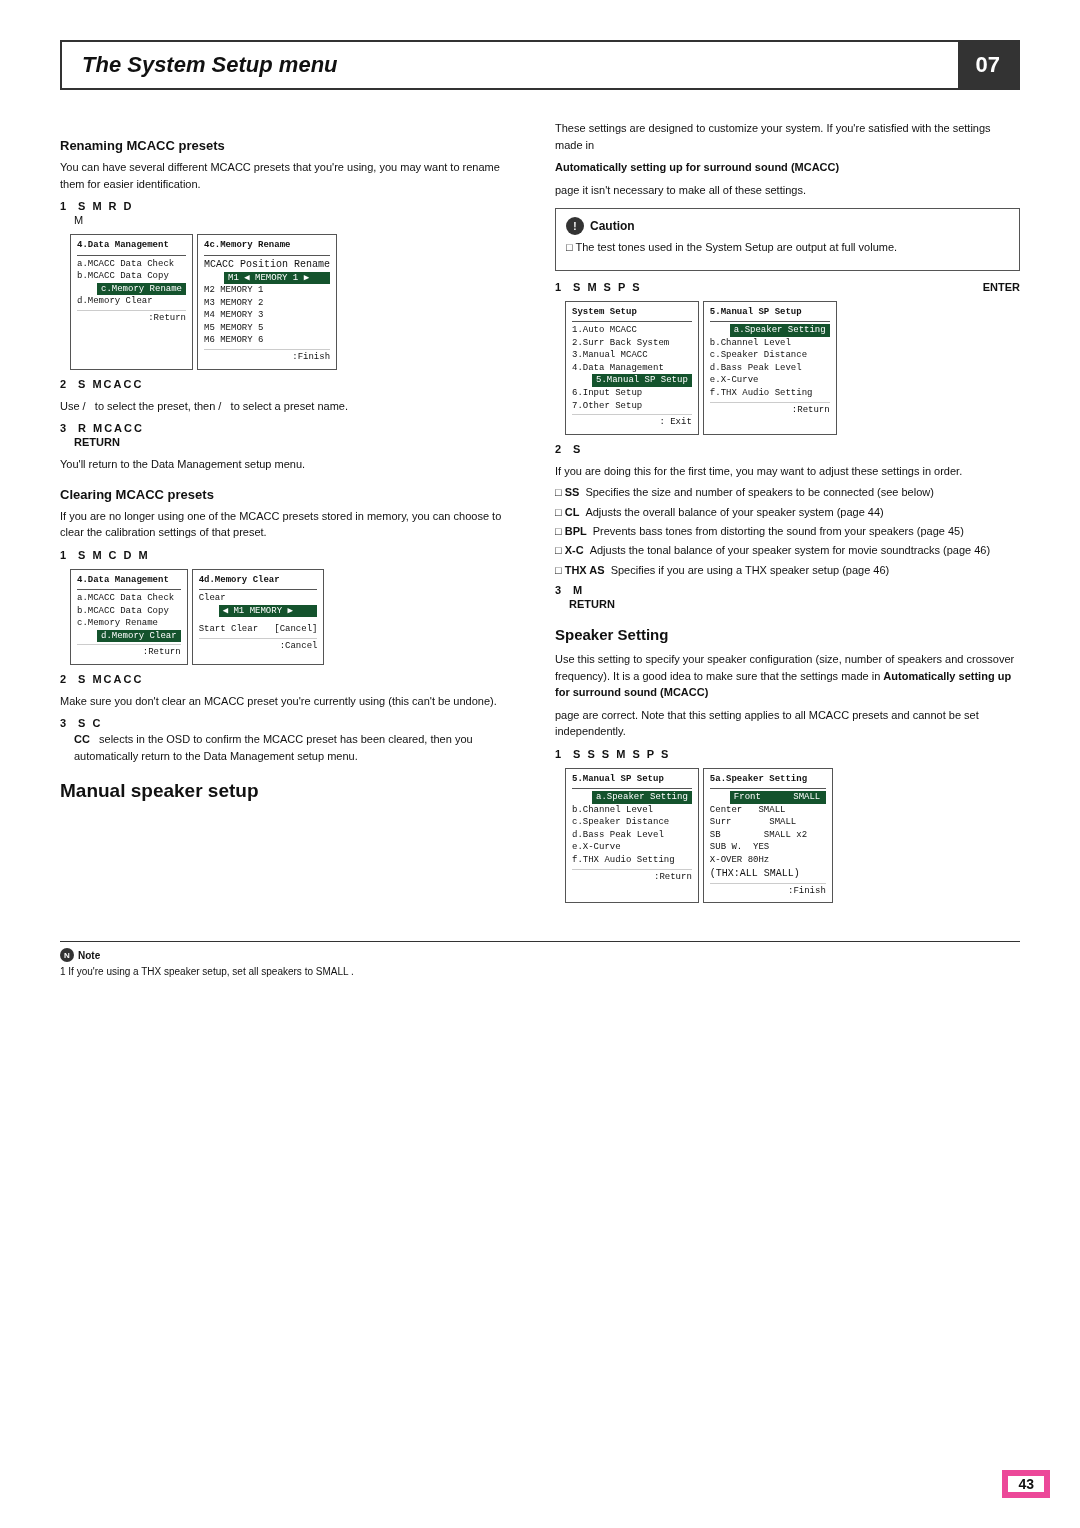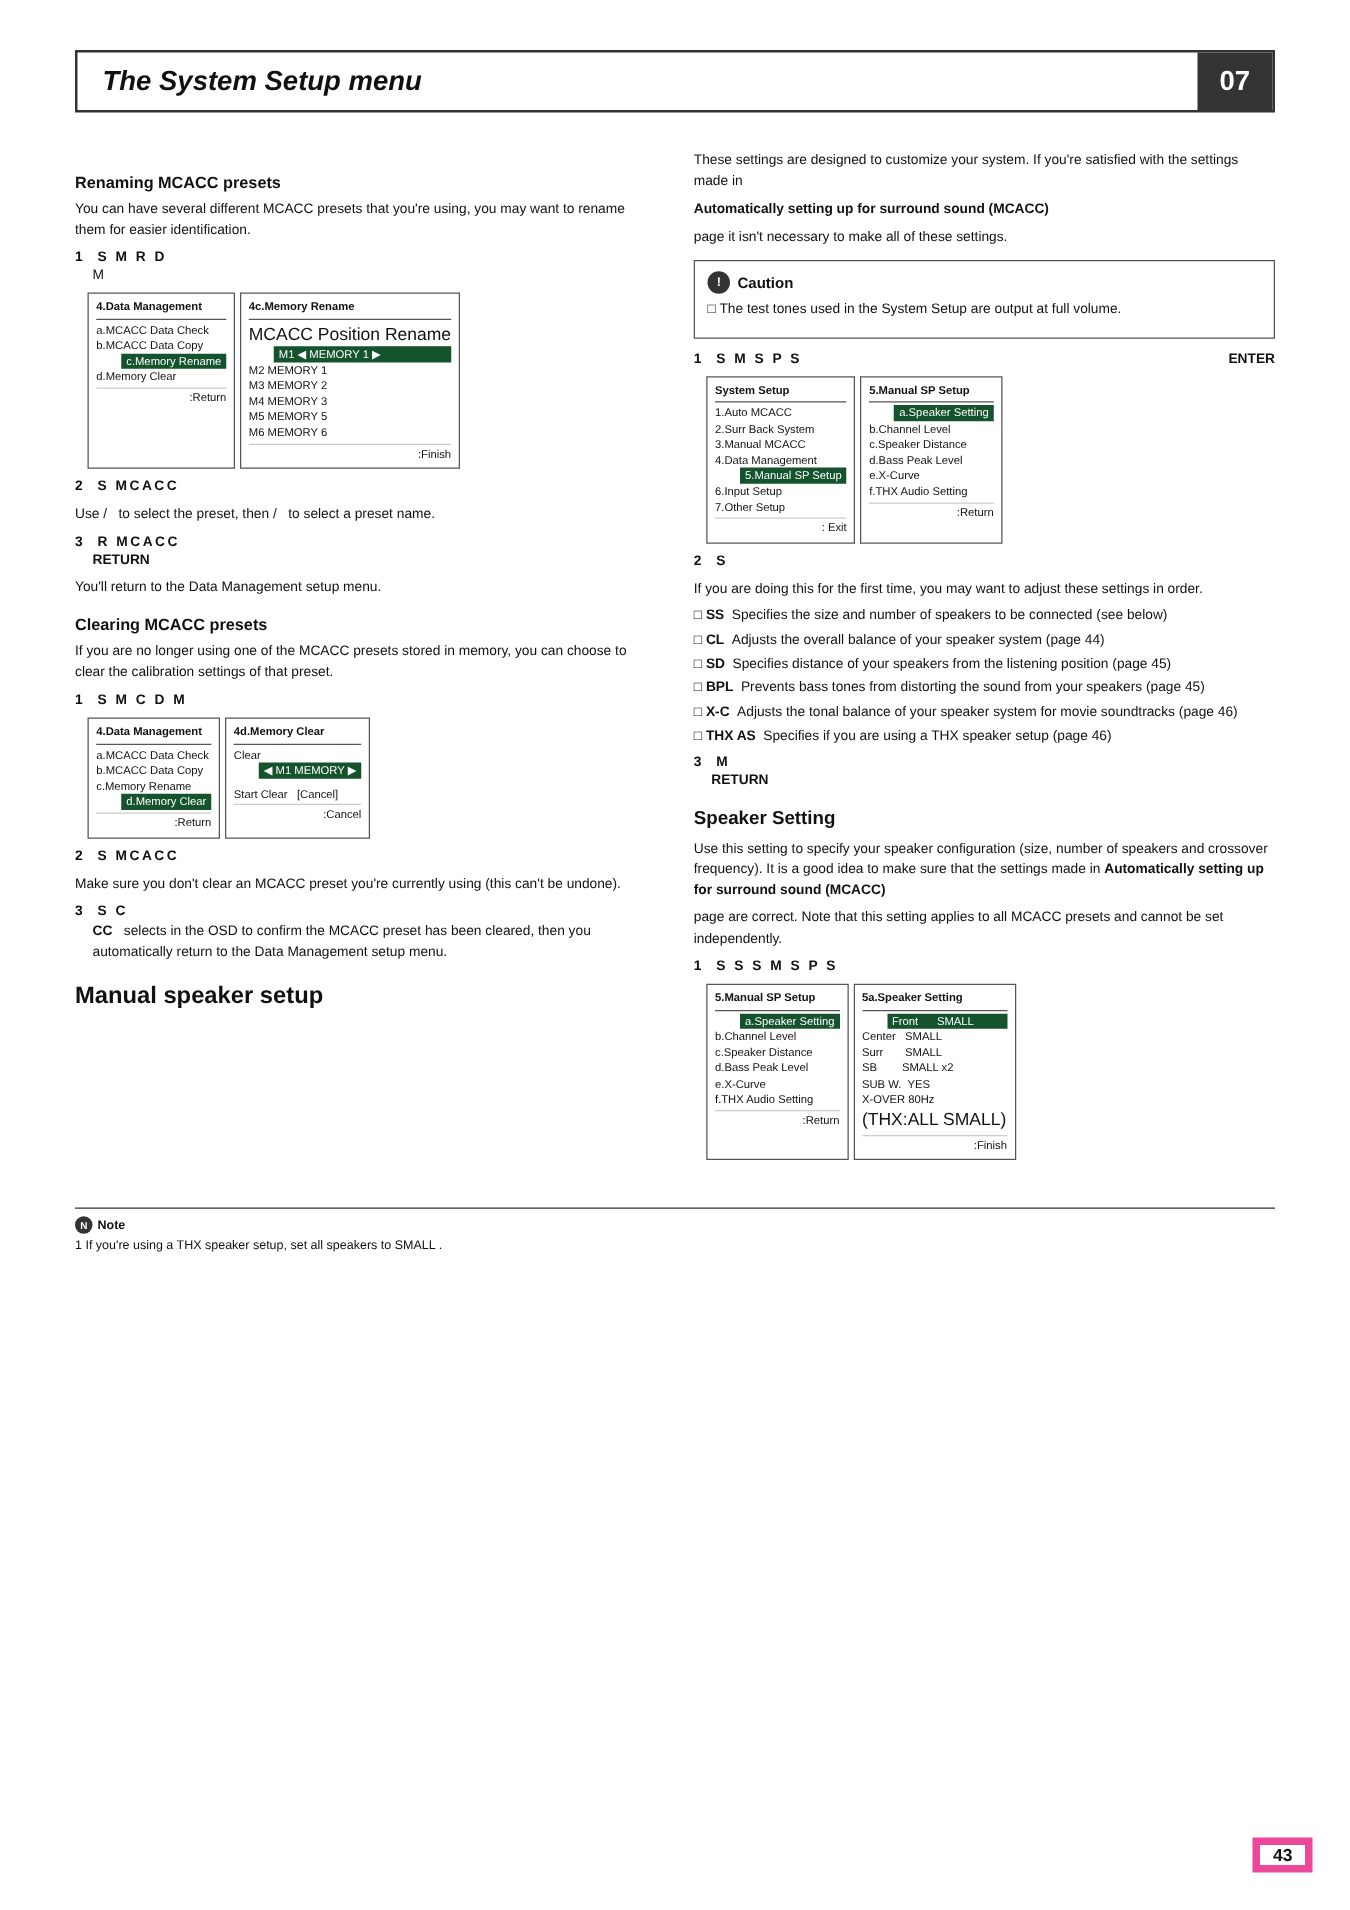--- a/index.html
+++ b/index.html
@@ -80,20 +80,21 @@
       font-size: 11px;
       margin-bottom: 2px;
     }
 
     
     .osd-container {
       display: flex;
       gap: 4px;
       margin: 8px 0 8px 10px;
       font-size: 9px;
+      font-family: Liberation Mono, monospace;
     }
     .osd-box {
       border: 1px solid #555;
       background: #fff;
       padding: 4px 6px;
       min-width: 90px;
       font-size: 9px;
       line-height: 1.5;
     }
     .osd-box-title {
@@ -231,21 +232,21 @@
       margin: 8px 0;
     }
     .step-block .step-header {
       display: flex;
       gap: 8px;
       align-items: baseline;
       margin-bottom: 2px;
     }
 
     .small-text {
-      font-size: 14px;
+      font-size: 10px;
     }
   </style>
 </head>
 <body>
 
 <div class="header-bar">
   <div class="header-title">The System Setup menu</div>
   <div class="header-num">07</div>
 </div>
 
@@ -416,24 +417,20 @@
 
     <div class="bullet-item">
       <span class="bullet-sym bold">□ SS</span>
       <span>Specifies the size and number of speakers to be connected (see below)</span>
     </div>
     <div class="bullet-item">
       <span class="bullet-sym bold">□ CL</span>
       <span>Adjusts the overall balance of your speaker system (page 44)</span>
     </div>
     <div class="bullet-item">
-      <span class="bullet-sym bold">□ SD</span>
-      <span>Specifies distance of your speakers from the listening position (page 45)</span>
-    </div>
-    <div class="bullet-item">
       <span class="bullet-sym bold">□ BPL</span>
       <span>Prevents bass tones from distorting the sound from your speakers (page 45)</span>
     </div>
     <div class="bullet-item">
       <span class="bullet-sym bold">□ X-C</span>
       <span>Adjusts the tonal balance of your speaker system for movie soundtracks (page 46)</span>
     </div>
     <div class="bullet-item">
       <span class="bullet-sym bold">□ THX AS</span>
       <span>Specifies if you are using a THX speaker setup (page 46)</span>

